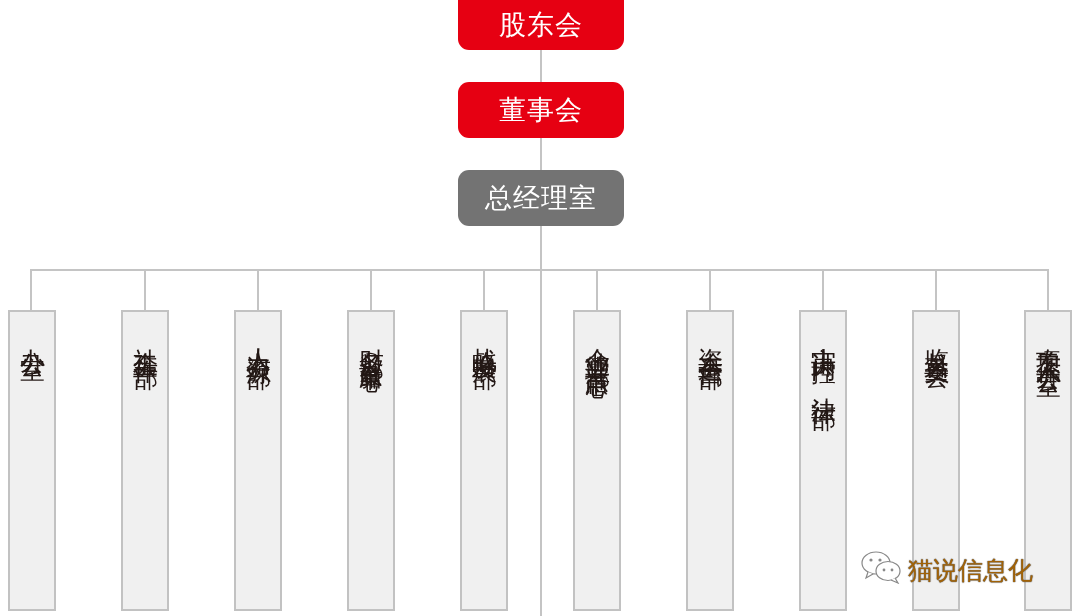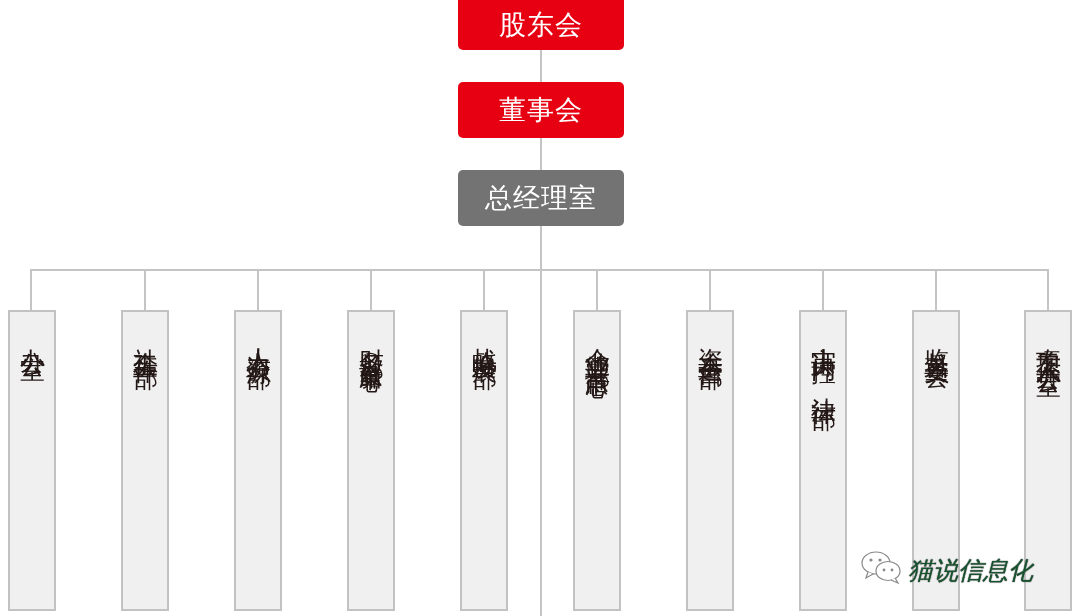--- a/index.html
+++ b/index.html
@@ -1,34 +1,34 @@
 <!DOCTYPE html>
 <html><head>
 <meta charset="utf-8">
 <style>
   html, body { margin:0; padding:0; background:#ffffff; }
   body { width:1080px; height:616px; position:relative; overflow:hidden;
          font-family:"DejaVu Sans","Liberation Sans",sans-serif; }
   .line { position:absolute; background:#c4c4c4; }
-  .top-box { position:absolute; left:458px; width:166px; border-radius:5px;
+  .top-box { position:absolute; left:458px; width:166px; border-radius:11px;
              color:#fff; font-size:27px; display:flex; align-items:center;
              justify-content:center; letter-spacing:1px; }
   .red { background:#e60012; }
   .gray { background:#737373; }
   .dept { position:absolute; top:310px; width:44px; height:297px;
           background:#f0f0f0; border:2px solid #c2c2c2;
           box-sizing:content-box; }
   .dept-text { writing-mode:vertical-rl; text-orientation:upright;
                font-size:25px; color:#231815; line-height:44px;
                width:44px; padding-top:16px; letter-spacing:4px;
                white-space:nowrap; }
   .dept-sub { font-size:22px; letter-spacing:1px; margin-top:6px; }
   .watermark { position:absolute; left:860px; top:550px; display:flex;
-               align-items:center; gap:4px; color:#14532d;
-               font-size:25px; text-shadow:0 0 1px #777,0 0 1px #777,0 0 1px #777;font-style:italic; }
+               align-items:center; gap:4px; color:#a16207;
+               font-size:25px; text-shadow:0 0 1px #777,0 0 1px #777,0 0 1px #777; }
 </style>
 </head>
 <body>
 
 <div class="line" style="left:540px;top:50px;width:2px;height:566px;"></div>
 <div class="line" style="left:30px;top:269px;width:1019px;height:2px;"></div>
 <div class="line" style="left:30px;top:270px;width:2px;height:40px;"></div>
 <div class="line" style="left:144px;top:270px;width:2px;height:40px;"></div>
 <div class="line" style="left:257px;top:270px;width:2px;height:40px;"></div>
 <div class="line" style="left:370px;top:270px;width:2px;height:40px;"></div>

